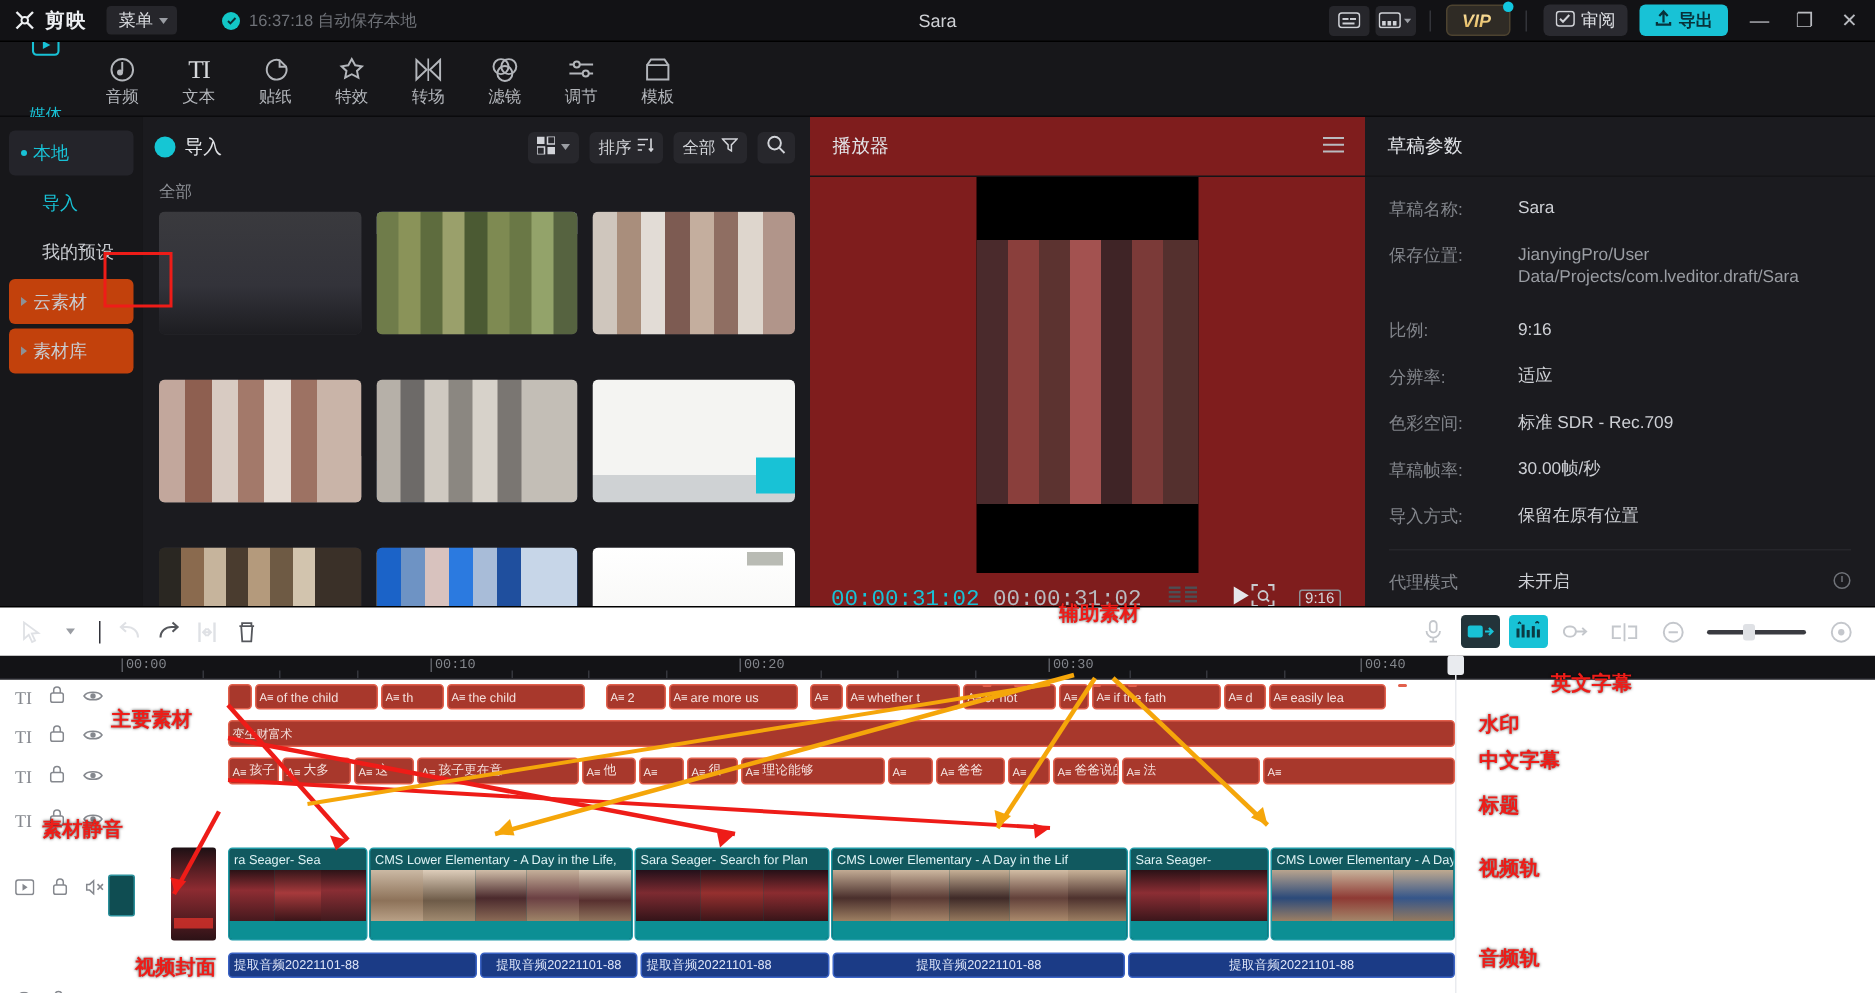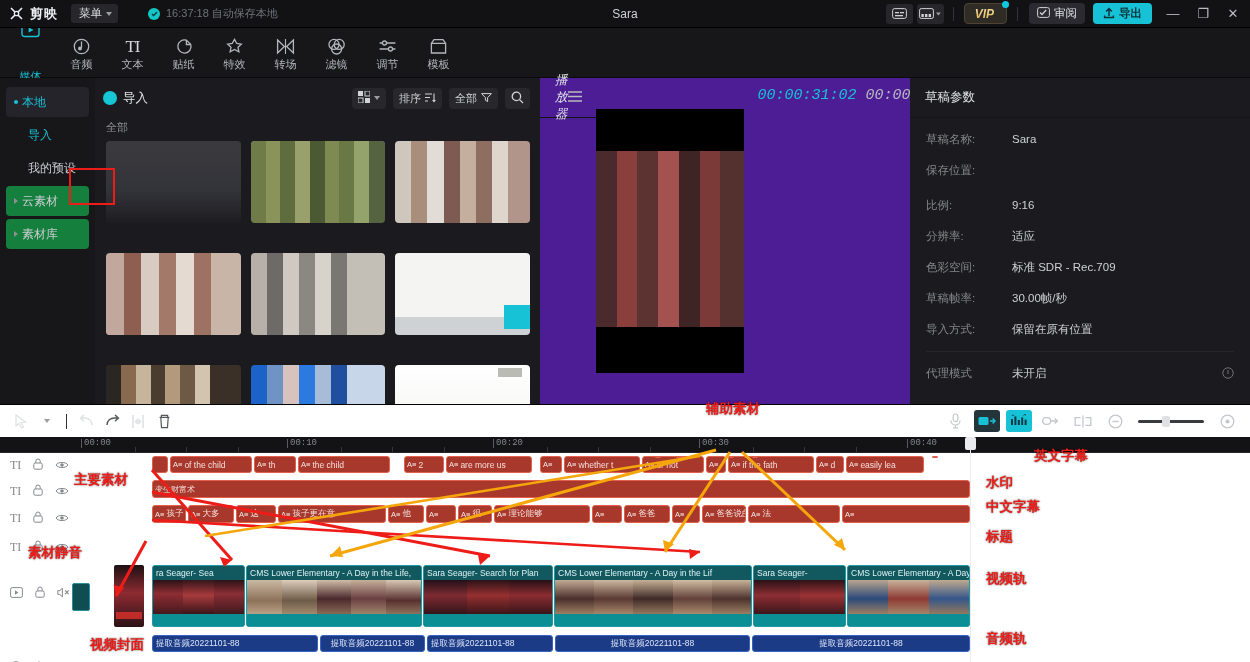--- a/index.html
+++ b/index.html
@@ -80,21 +80,21 @@
   .tab.serif{ font-family:"Liberation Serif","DejaVu Serif",serif; }
 
   
   .mid{ flex:1; display:flex; min-height:0; background:#0e0e10; }
   .leftcol{ width:95px;min-width:95px; background:#17171a; padding-top:9px; }
   .side-item{
     height:30px; margin:0 6px 3px 6px; border-radius:4px;
     display:flex;align-items:center; gap:4px; padding-left:8px;
     font-size:12px; color:#c9ccd1; cursor:default;
   }
-  .side-item.group{ background:#15803d; }
+  .side-item.group{ background:#c2410c; }
   .side-item.sel{ background:#24242a; color:#18c2d6; }
   .side-item.sub{ padding-left:22px; }
   .side-item.sub.cyan{ color:#18c2d6; }
   .tri{ width:0;height:0;border-top:3.5px solid transparent;border-bottom:3.5px solid transparent;border-left:4px solid #8d9096; }
   .dot-s{ width:4px;height:4px;border-radius:50%;background:#18c2d6; }
 
   .mediapanel{ flex:1; min-width:0; background:#1b1b1f; display:flex;flex-direction:column; }
   .mp-head{ height:40px;min-height:40px; display:flex;align-items:center; padding:0 10px 0 8px; }
   .imp-btn{ display:flex;align-items:center;gap:6px; font-size:12.5px;color:#e3e5e9; cursor:default; }
   .imp-circ{ width:14px;height:14px;border-radius:50%;background:#15c6d4; }
@@ -460,21 +460,21 @@
             <div class="px" style="background:
           repeating-linear-gradient(90deg,#1b63c8 0 12%,#6e93c4 12% 24%,#d8c2be 24% 36%,#2b7ae0 36% 48%,#a8bcd8 48% 60%,#1f4f9e 60% 72%,#c7d6e8 72% 100%);"></div>
           </div>
         <div class="thumb">
             <div class="px" style="background:linear-gradient(180deg,#ffffff,#f2f2f0);"></div>
           <div style="position:absolute;right:8px;top:3px;width:24px;height:9px;background:#b9bbb4;"></div>
           </div>
       </div>
     </div>
 
-    <div style="width:370px;min-width:370px;display:flex;flex-direction:row;background:#4c1d95;font-style:italic;">
+    <div style="width:370px;min-width:370px;display:flex;flex-direction:column;background:#7f1d1d;">
       <div class="rp-head" style="justify-content:space-between;padding-right:14px;">
         <span>播放器</span>
         <span>
           <svg width="14" height="11" viewBox="0 0 14 11">
               <path d="M0 1 h14 M0 5.5 h14 M0 10 h14" stroke="#b9bbc0" stroke-width="1.4"></path>
             </svg>
         </span>
       </div>
       <div class="preview">
         <div class="pvbox">
@@ -525,20 +525,24 @@
 
     <div class="rightcol">
       <div class="rp-head">草稿参数</div>
       <div class="rp-body">
         <div class="prow">
           <span class="pk">草稿名称:</span>
           <span class="pv">Sara</span>
         </div>
         <div class="prow" style="margin-bottom:20px;">
           <span class="pk">保存位置:</span>
+          <span class="pv" style="width:200px">
+            <span class="pathmask"></span>
+            <span style="color:#9a9da3;display:block;">JianyingPro/User Data/Projects/com.lveditor.draft/Sara</span>
+          </span>
         </div>
         <div class="prow">
           <span class="pk">比例:</span>
           <span class="pv">9:16</span>
         </div>
         <div class="prow">
           <span class="pk">分辨率:</span>
           <span class="pv">适应</span>
         </div>
         <div class="prow">

